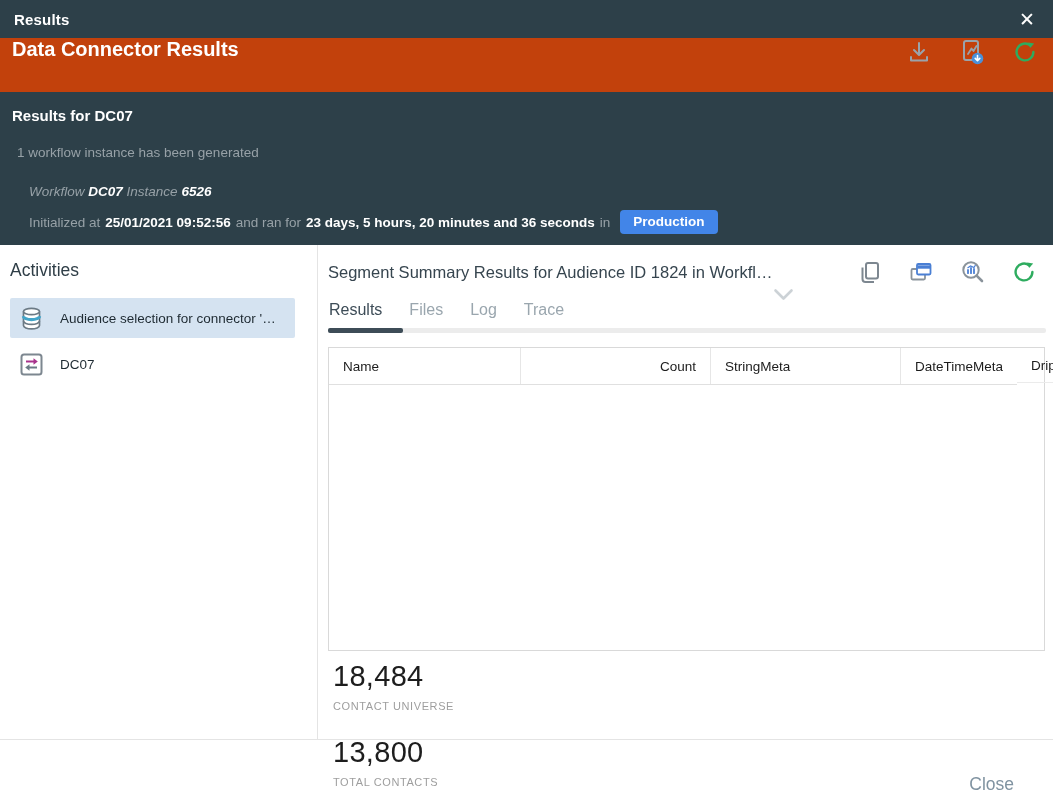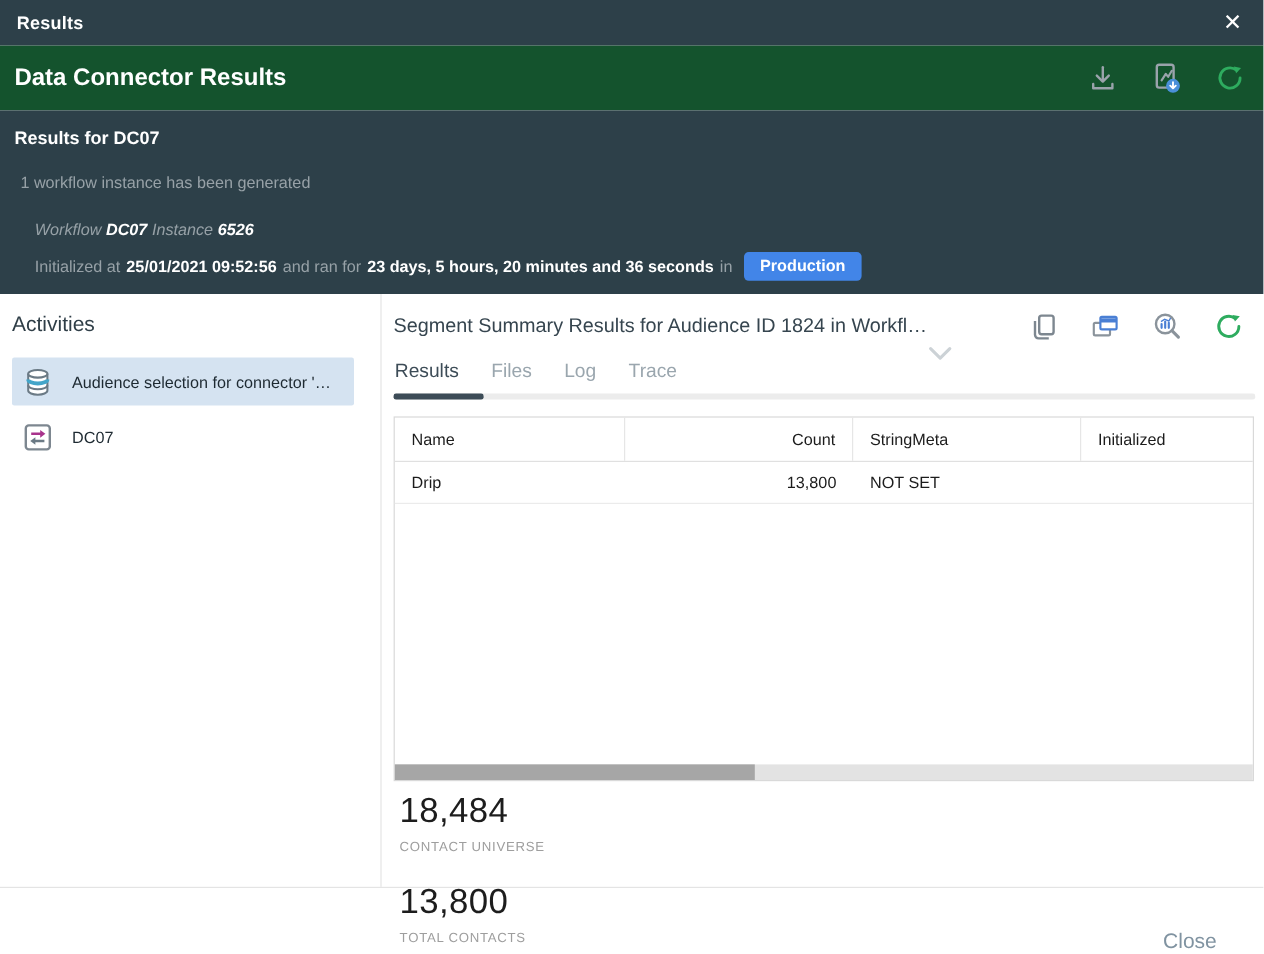--- a/index.html
+++ b/index.html
@@ -15,21 +15,21 @@
   .titlebar {
     height:38px; background:#2d4049; color:#fff;
     display:flex; align-items:center; justify-content:space-between;
     padding:0 14px; flex:0 0 auto;
   }
   .titlebar-title { font-size:15px; font-weight:700; letter-spacing:.2px; }
   .close-x { font-size:19px; color:#fff; cursor:pointer; line-height:1; padding:2px 4px; }
 
   
   .headerbar {
-    height:54px; background:#14532d; display:flex; align-items:center;
+    height:54px; background:#c2410c; display:flex; align-items:flex-start;
     padding:0 16px 0 12px; flex:0 0 auto;gap:29px;
   }
   .headerbar-title { font-size:20px; font-weight:700; color:#fff; flex:1; }
   .icon-row { display:flex; align-items:center; gap:27px; }
   .icon-btn { cursor:pointer; display:flex; align-items:center; }
 
   
   .infosection {
     background:#2d4049; color:#97a1a7; padding:0 12px 14px 12px;
     flex:0 0 auto; position:relative; height:153px;
@@ -69,21 +69,21 @@
   .main-icons { display:flex; align-items:center; gap:26px; padding-right:10px; }
 
   .tabs { display:flex; gap:27px; margin-top:16px; font-size:16px; color:#9aa6ae; padding-left:1px; }
   .tab { cursor:pointer; }
   .tab.active { color:#3d4c57; }
   .tab-track { height:5px; background:#ececec; margin-top:9px; position:relative; width:718px; border-radius:2px; }
   .tab-indicator { position:absolute; left:0; top:0; height:5px; width:75px; background:#3d4c57; border-radius:2px; }
 
   .table-wrap {
     width:717px; height:304px; border:1px solid #d9d9d9; margin-top:14px;
-    display:flex; flex-direction:column; background:#fff;
+    display:flex; flex-direction:row; background:#fff;
   }
   .t-header { display:flex; height:37px; align-items:stretch; border-bottom:1px solid #e0e0e0; flex:0 0 auto; }
   .t-hcell {
     font-size:13.5px; color:#1c1c1c; padding:0 14px; display:flex; align-items:center;
     border-right:1px solid #e6e6e6;
   }
   .t-hcell:last-child { border-right:none; }
   .t-row { display:flex; height:35px; align-items:stretch; border-bottom:1px solid #ebebeb; flex:0 0 auto; }
   .t-cell { font-size:13.5px; color:#1c1c1c; padding:0 14px; display:flex; align-items:center; }
   .col-name { width:192px; flex:0 0 auto; }
@@ -241,21 +241,21 @@
       </div>
       <div class="tab-track">
         <div class="tab-indicator"></div>
       </div>
 
       <div class="table-wrap">
         <div class="t-header">
           <div class="t-hcell col-name">Name</div>
           <div class="t-hcell col-count">Count</div>
           <div class="t-hcell col-string">StringMeta</div>
-          <div class="t-hcell col-date">Initialized</div>
+          <div class="t-hcell col-date">DateTimeMeta</div>
         </div>
         <div class="t-row">
           <div class="t-cell col-name">Drip</div>
           <div class="t-cell col-count">13,800</div>
           <div class="t-cell col-string">NOT SET</div>
           <div class="t-cell col-date"></div>
         </div>
         <div class="t-filler"></div>
         <div class="hscroll">
           <div class="hscroll-thumb"></div>

